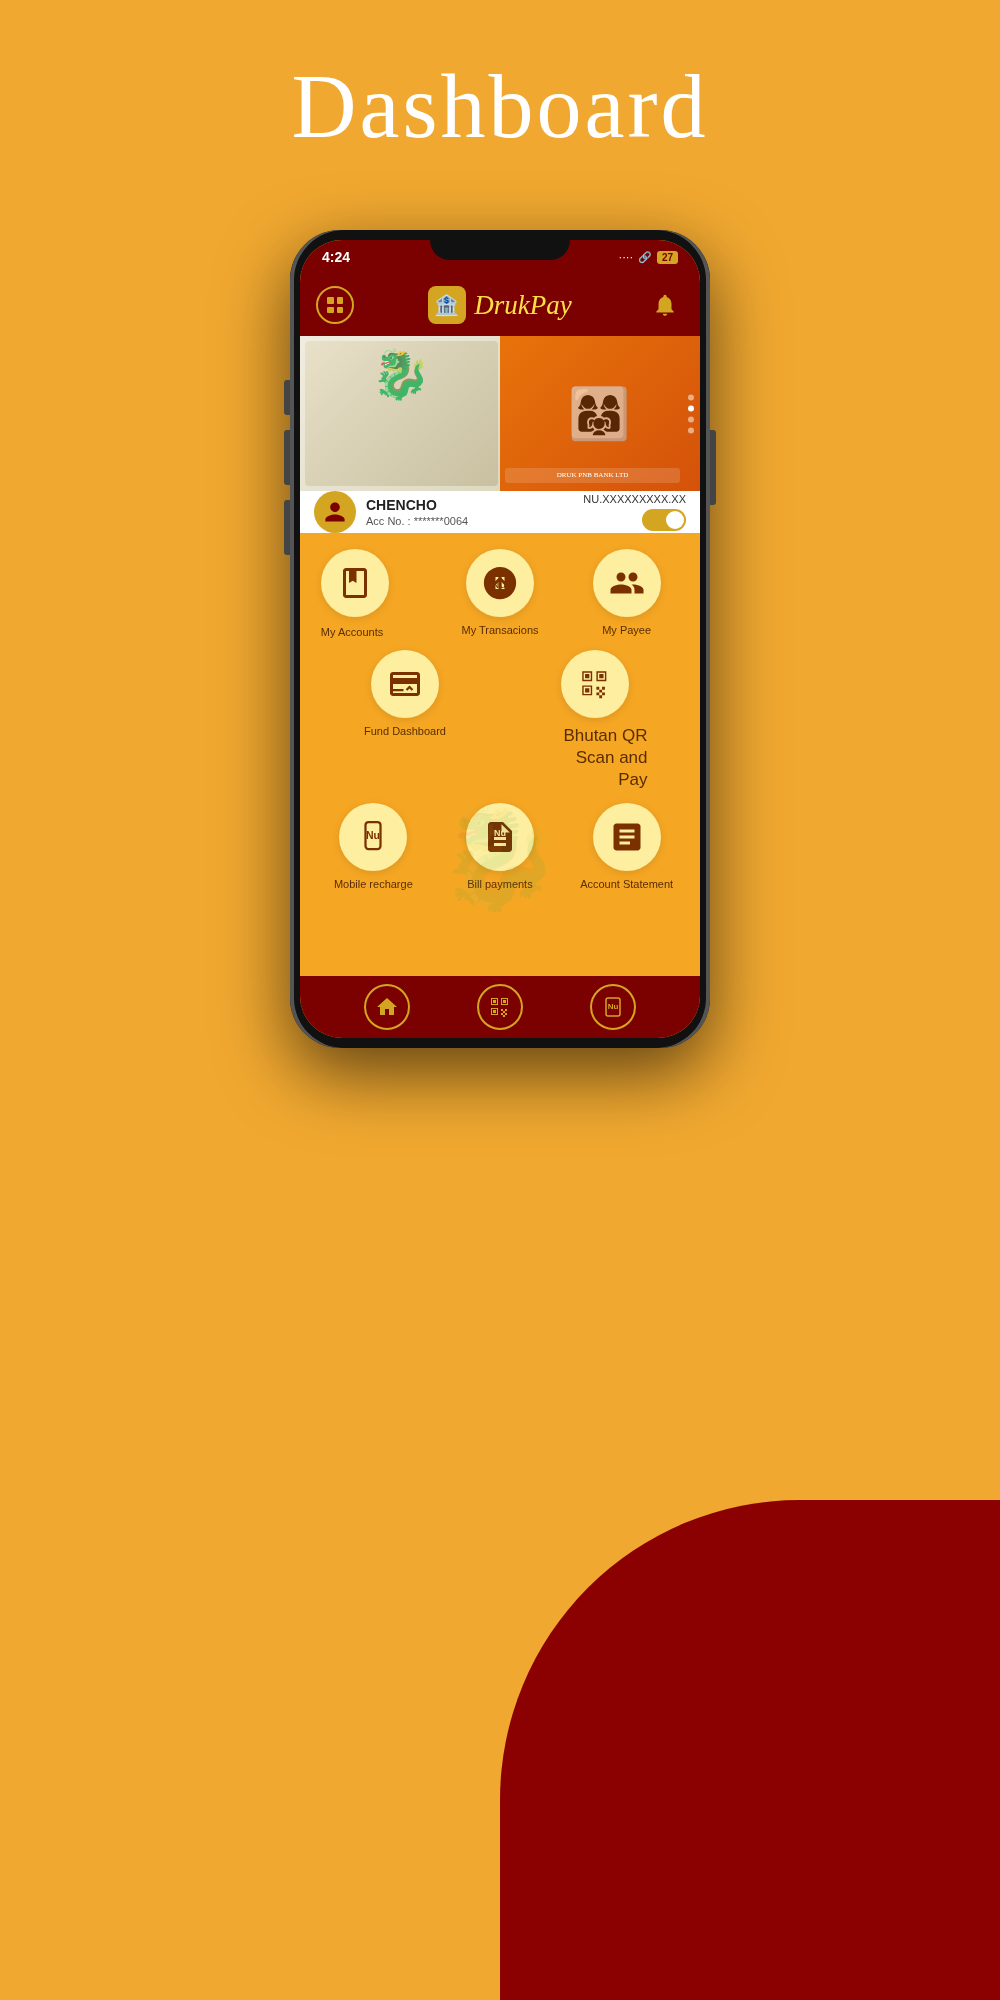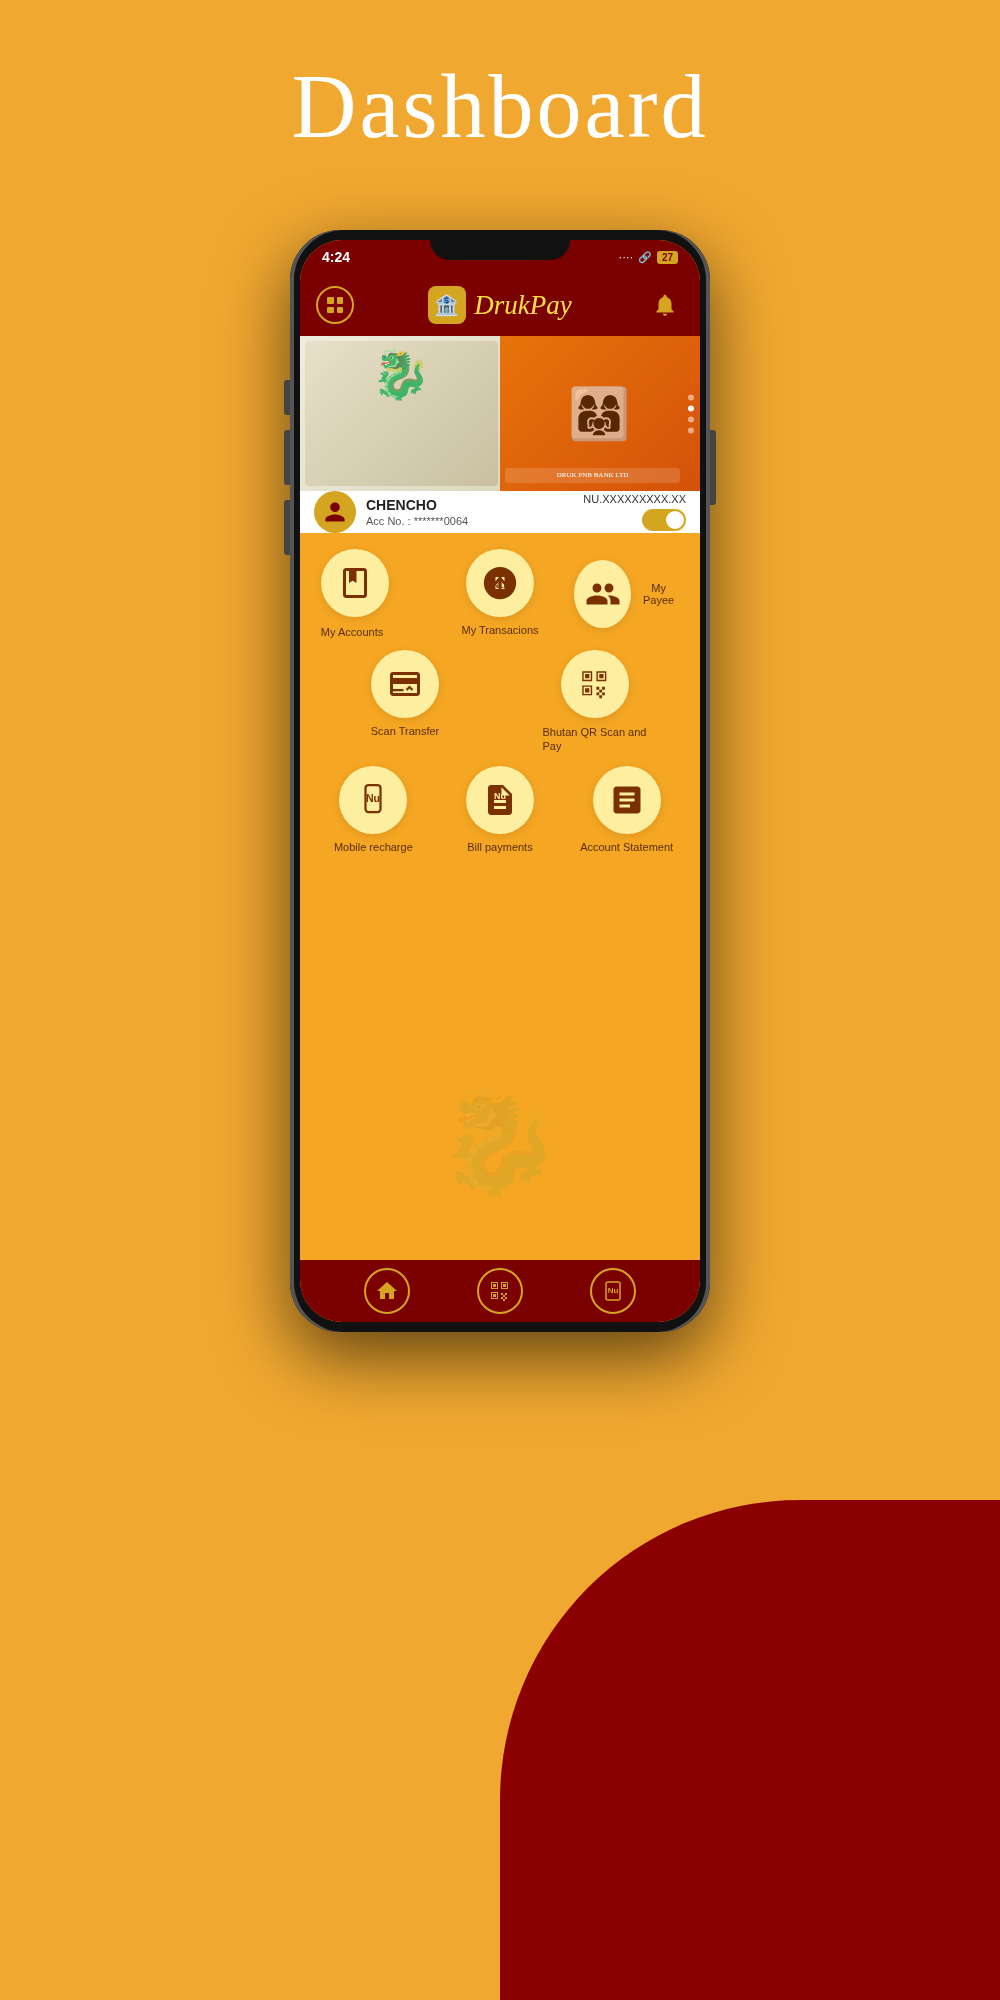--- a/index.html
+++ b/index.html
@@ -23,21 +23,21 @@
   <div style="text-align:center;font-size:90px;color:white;font-family:'Georgia',serif;padding-top:55px;letter-spacing:3px;position:relative;z-index:10;">
     <span>Dashboard</span>
   </div>
 
   <div style="
     position:absolute;
     top:230px;
     left:50%;
     transform:translateX(-50%);
     width:420px;
-    height:1102px;
+    height:818px;
     background:#111;
     border-radius:50px;
     box-shadow:0 25px 70px rgba(0,0,0,0.6), 4px 0 0 #555 inset, -4px 0 0 #555 inset;
     z-index:20;
   ">
 
     <div style="position:absolute;top:0;left:50%;transform:translateX(-50%);width:140px;height:30px;background:#111;border-radius:0 0 20px 20px;z-index:30;"></div>
 
     <div style="position:absolute;left:-6px;top:150px;width:6px;height:35px;background:#444;border-radius:3px 0 0 3px;"></div>
     <div style="position:absolute;left:-6px;top:200px;width:6px;height:55px;background:#444;border-radius:3px 0 0 3px;"></div>
@@ -147,51 +147,51 @@
               <svg width="36" height="36" viewBox="0 0 24 24" fill="#7B3000">
                 <path d="M12 2C6.48 2 2 6.48 2 12s4.48 10 10 10 10-4.48 10-10S17.52 2 12 2zm-1 14H9V8h2v8zm4 0h-2V8h2v8z"></path>
                 <circle cx="12" cy="12" r="10" fill="none" stroke="#7B3000" stroke-width="1.5"></circle>
                 <path d="M8 13l4-4 4 4" fill="none" stroke="#7B3000" stroke-width="2"></path>
                 <text x="11" y="15" font-size="8" fill="#7B3000" text-anchor="middle" font-family="Arial">Nu</text>
               </svg>
             </div>
             <span style="font-size:11px;color:#5a2d00;text-align:center;font-family:Arial,sans-serif;font-weight:500;">My Transacions</span>
           </div>
 
-          <div style="display:flex;flex-direction:row;align-items:center;gap:7px;width:105px;">
+          <div style="display:flex;flex-direction:column;align-items:center;gap:7px;width:105px;">
             <div style="width:68px;height:68px;background:#FDEEA0;border-radius:50%;display:flex;align-items:center;justify-content:center;box-shadow:0 2px 8px rgba(0,0,0,0.1);">
               <svg width="36" height="36" viewBox="0 0 24 24" fill="#7B3000">
                 <path d="M16 11c1.66 0 2.99-1.34 2.99-3S17.66 5 16 5c-1.66 0-3 1.34-3 3s1.34 3 3 3zm-8 0c1.66 0 2.99-1.34 2.99-3S9.66 5 8 5C6.34 5 5 6.34 5 8s1.34 3 3 3zm0 2c-2.33 0-7 1.17-7 3.5V19h14v-2.5c0-2.33-4.67-3.5-7-3.5zm8 0c-.29 0-.62.02-.97.05 1.16.84 1.97 1.97 1.97 3.45V19h6v-2.5c0-2.33-4.67-3.5-7-3.5z"></path>
               </svg>
             </div>
             <span style="font-size:11px;color:#5a2d00;text-align:center;font-family:Arial,sans-serif;font-weight:500;">My Payee</span>
           </div>
 
         </div>
 
         <div style="display:flex;justify-content:space-around;margin-bottom:12px;">
 
           <div style="display:flex;flex-direction:column;align-items:center;gap:7px;width:105px;">
             <div style="width:68px;height:68px;background:#FDEEA0;border-radius:50%;display:flex;align-items:center;justify-content:center;box-shadow:0 2px 8px rgba(0,0,0,0.1);">
               <svg width="36" height="36" viewBox="0 0 24 24" fill="#7B3000">
                 <path d="M20 4H4c-1.11 0-2 .89-2 2v12c0 1.11.89 2 2 2h16c1.11 0 2-.89 2-2V6c0-1.11-.89-2-2-2zm0 14H4v-6h16v6zm0-10H4V6h16v2z"></path>
                 <path d="M3 16h8M13 16l2-2 2 2" stroke="#7B3000" stroke-width="1.5" fill="none"></path>
               </svg>
             </div>
-            <span style="font-size:11px;color:#5a2d00;text-align:center;font-family:Arial,sans-serif;font-weight:500;">Scan Transfer</span>
+            <span style="font-size:11px;color:#5a2d00;text-align:center;font-family:Arial,sans-serif;font-weight:500;">Fund Dashboard</span>
           </div>
 
 
           <div style="display:flex;flex-direction:column;align-items:center;gap:7px;width:105px;">
             <div style="width:68px;height:68px;background:#FDEEA0;border-radius:50%;display:flex;align-items:center;justify-content:center;box-shadow:0 2px 8px rgba(0,0,0,0.1);">
               <svg width="34" height="34" viewBox="0 0 24 24" fill="#7B3000">
                 <path d="M3 3h7v7H3V3zm1 1v5h5V4H4zm1 1h3v3H5V5zm8-2h7v7h-7V3zm1 1v5h5V4h-5zm1 1h3v3h-3V5zM3 13h7v7H3v-7zm1 1v5h5v-5H4zm1 1h3v3H5v-3zm8-1h2v2h-2v-2zm2 2h2v2h-2v-2zm-2 2h2v2h-2v-2zm2 2h2v2h-2v-2zm2-6h2v2h-2v-2zm0 4h2v2h-2v-2z"></path>
               </svg>
             </div>
-            <span style="font-size:11px;color:#5a2d00;text-align:left;font-family:Arial,sans-serif;font-weight:500;line-height:1.3;">Bhutan QR Scan and Pay</span>
+            <span style="font-size:17px;color:#5a2d00;text-align:right;font-family:Arial,sans-serif;font-weight:500;line-height:1.3;">Bhutan QR Scan and Pay</span>
           </div>
 
         </div>
 
         <div style="display:flex;justify-content:space-around;margin-bottom:12px;">
 
           <div style="display:flex;flex-direction:column;align-items:center;gap:7px;width:105px;">
             <div style="width:68px;height:68px;background:#FDEEA0;border-radius:50%;display:flex;align-items:center;justify-content:center;box-shadow:0 2px 8px rgba(0,0,0,0.1);">
               <svg width="36" height="36" viewBox="0 0 24 24" fill="none" stroke="#7B3000" stroke-width="1.5">
                 <rect x="7" y="2" width="10" height="18" rx="2"></rect>

